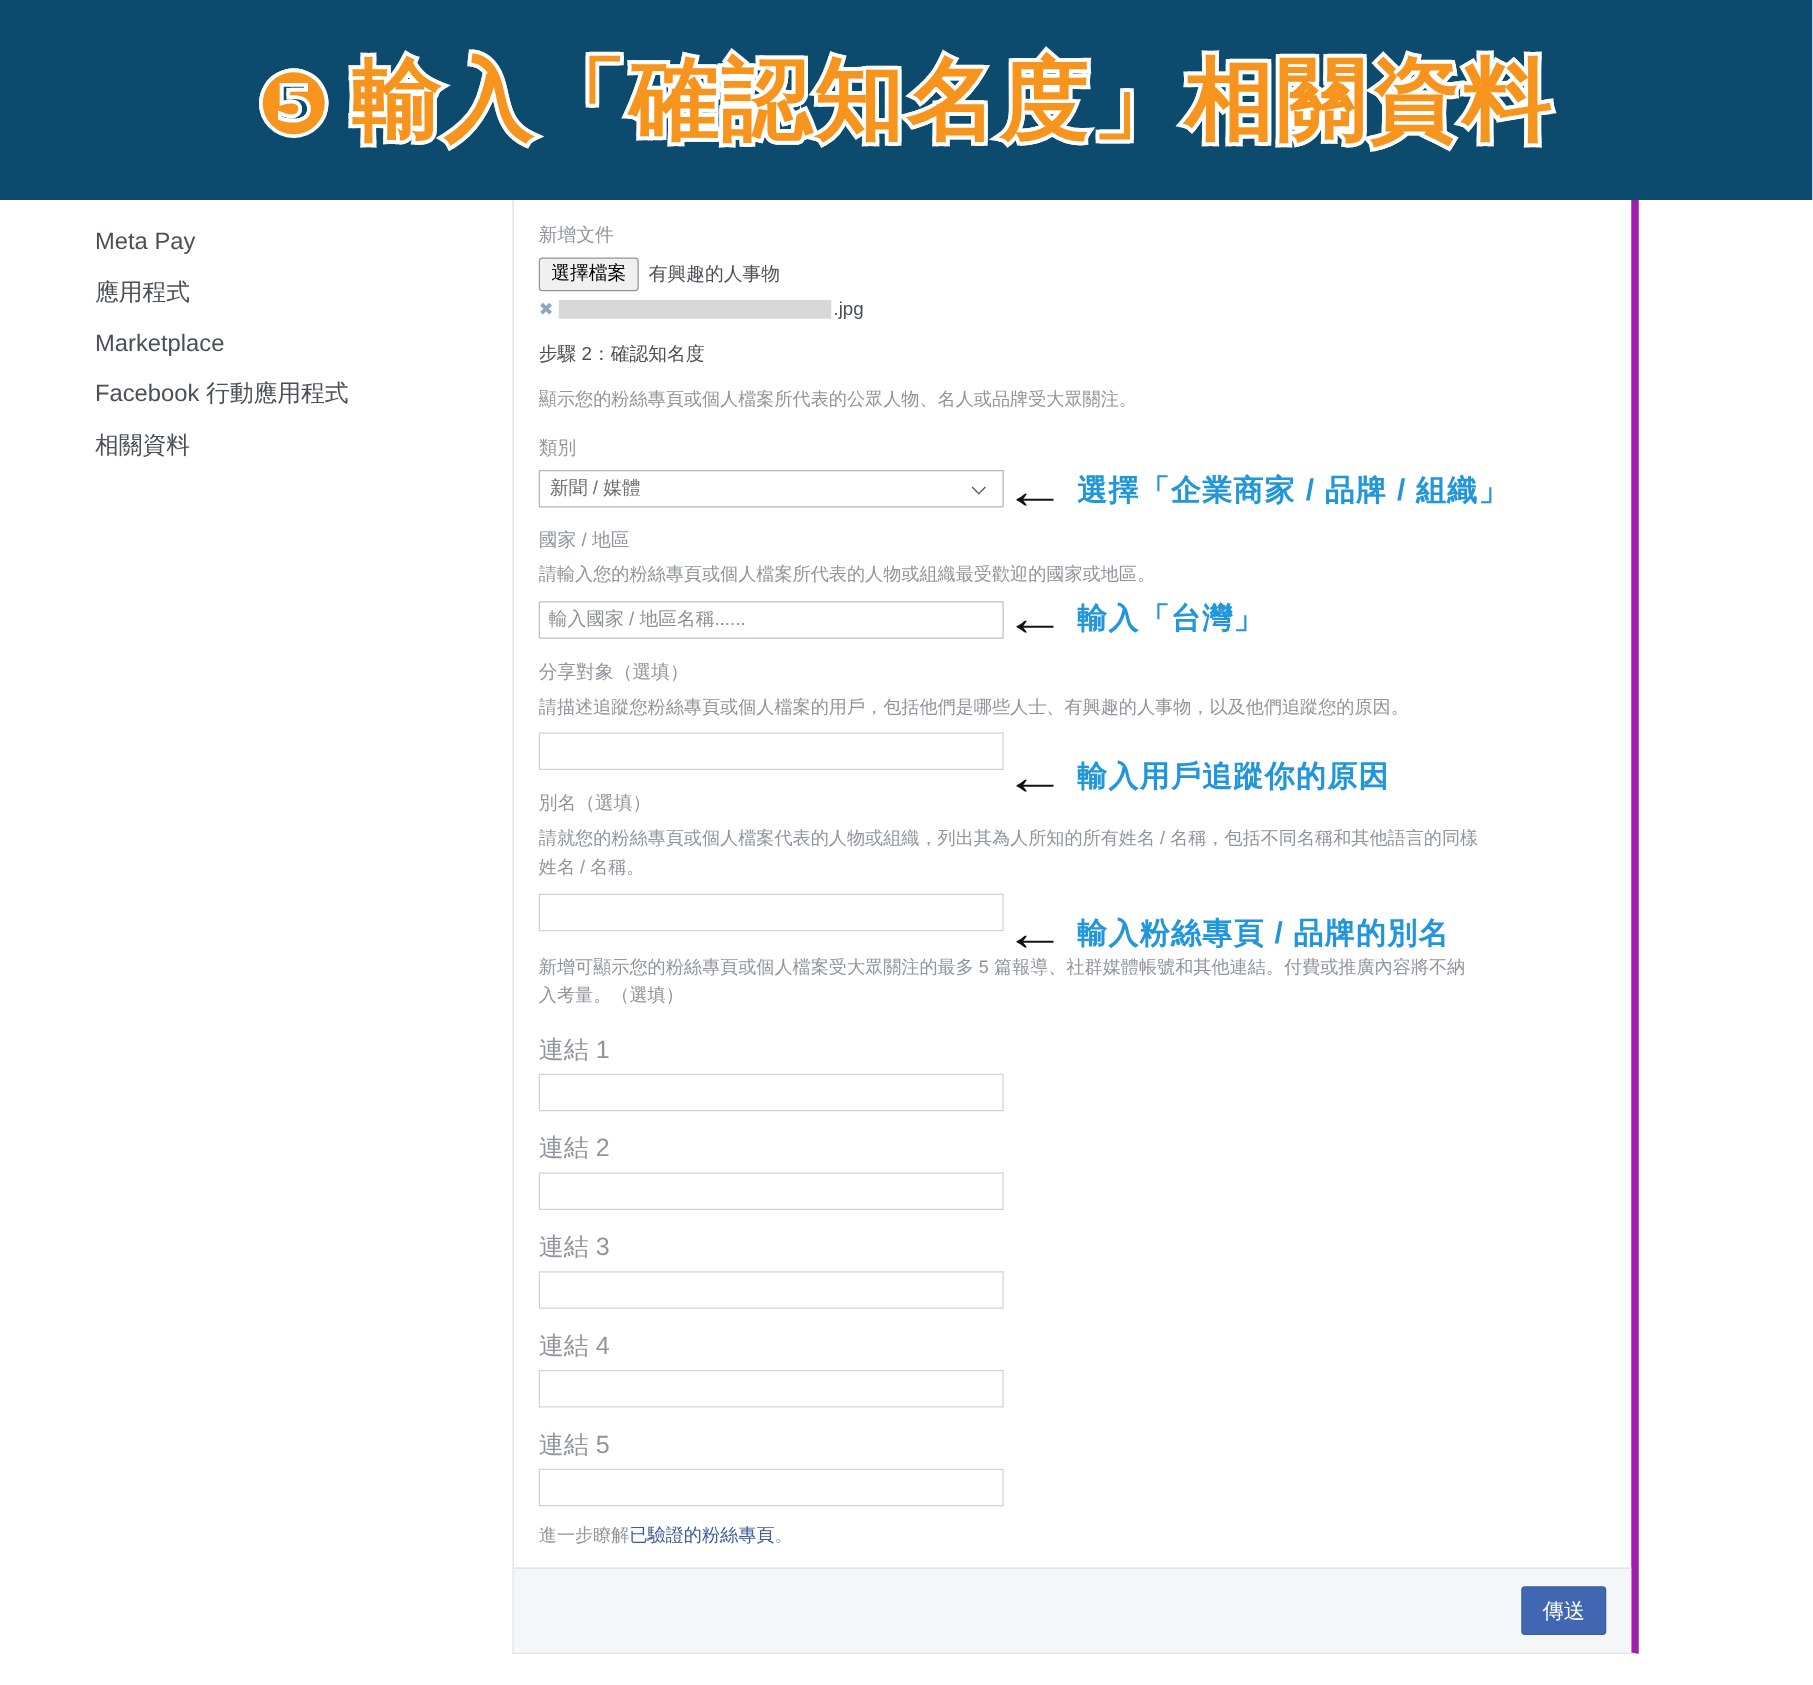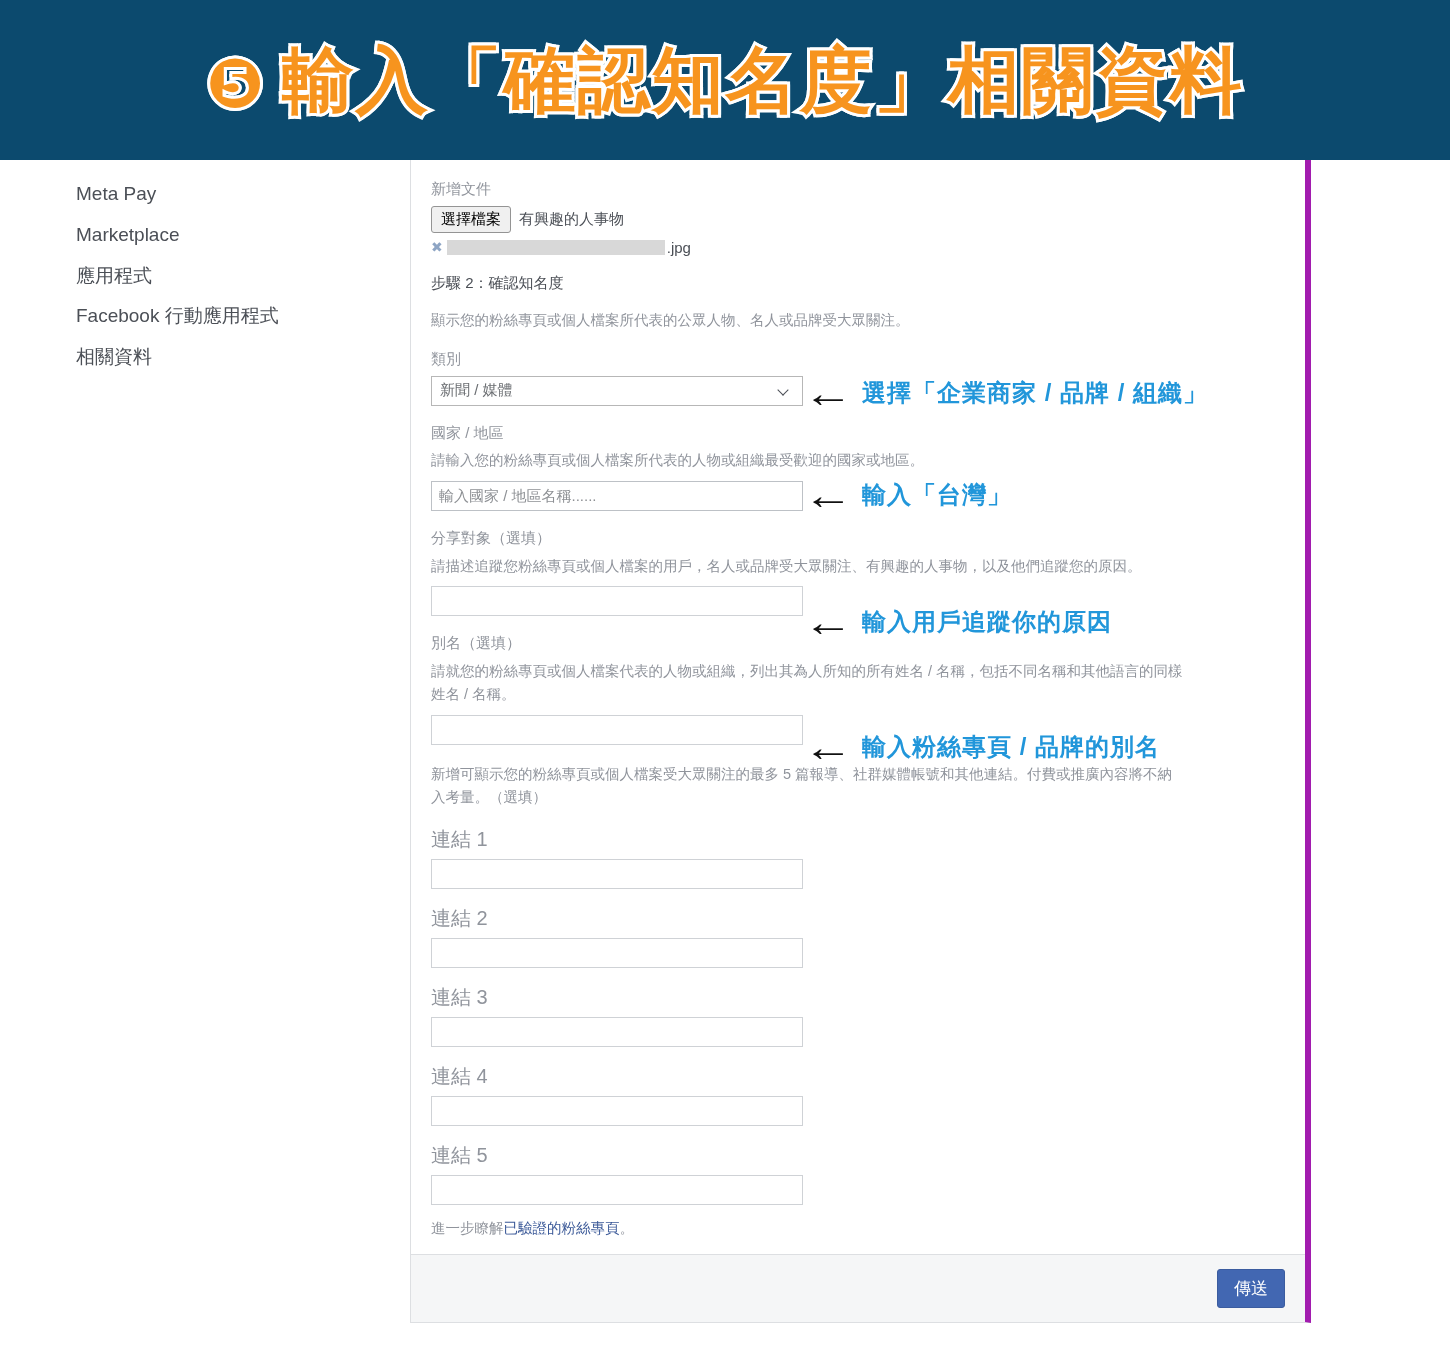--- a/index.html
+++ b/index.html
@@ -276,24 +276,24 @@
   <div class="banner-title">
     <span class="banner-step">❺</span><span>輸入「確認知名度」相關資料</span>
   </div>
 </div>
 
 <nav class="sidebar">
   <div class="sidebar-item">
     <span>Meta Pay</span>
   </div>
   <div class="sidebar-item">
+    <span>應用程式</span>
+  </div>
+  <div class="sidebar-item">
     <span>Marketplace</span>
-  </div>
-  <div class="sidebar-item">
-    <span>應用程式</span>
   </div>
   <div class="sidebar-item">
     <span>Facebook 行動應用程式</span>
   </div>
   <div class="sidebar-item">
     <span>相關資料</span>
   </div>
 </nav>
 
 <section class="panel">
@@ -325,21 +325,21 @@
 
     
     <div class="lbl lbl-gap">國家 / 地區</div>
     <p class="desc">請輸入您的粉絲專頁或個人檔案所代表的人物或組織最受歡迎的國家或地區。</p>
     <div class="field-block">
       <input class="txt-input" type="text" placeholder="輸入國家 / 地區名稱......" style="">
     </div>
 
     
     <div class="lbl lbl-gap">分享對象（選填）</div>
-    <p class="desc">請描述追蹤您粉絲專頁或個人檔案的用戶，名人或品牌受大眾關注、有興趣的人事物，以及他們追蹤您的原因。</p>
+    <p class="desc">請描述追蹤您粉絲專頁或個人檔案的用戶，包括他們是哪些人士、有興趣的人事物，以及他們追蹤您的原因。</p>
     <div class="field-block">
       <input class="txt-input plain" type="text" style="">
     </div>
 
     
     <div class="lbl lbl-gap">別名（選填）</div>
     <p class="desc">請就您的粉絲專頁或個人檔案代表的人物或組織，列出其為人所知的所有姓名 / 名稱，包括不同名稱和其他語言的同樣姓名 / 名稱。</p>
     <div class="field-block">
       <input class="txt-input plain" type="text" style="">
     </div>

